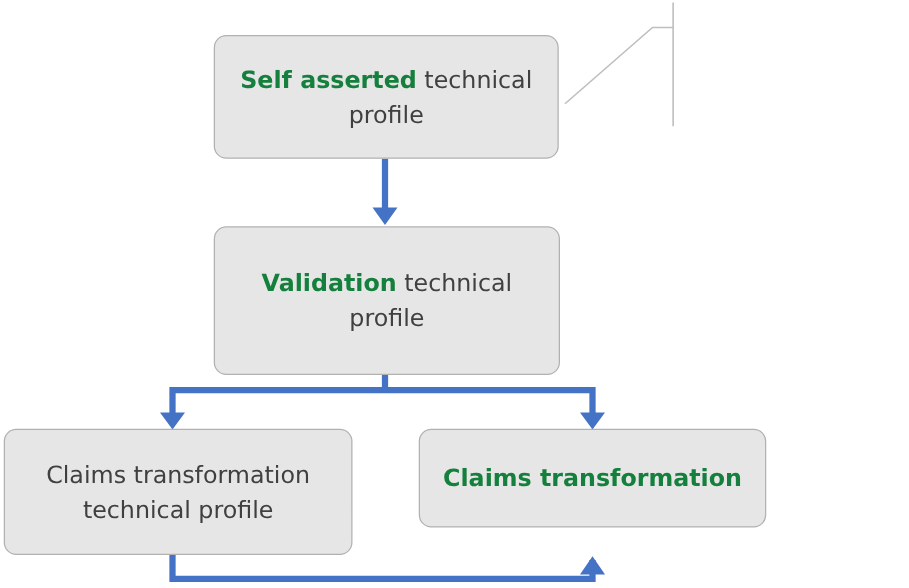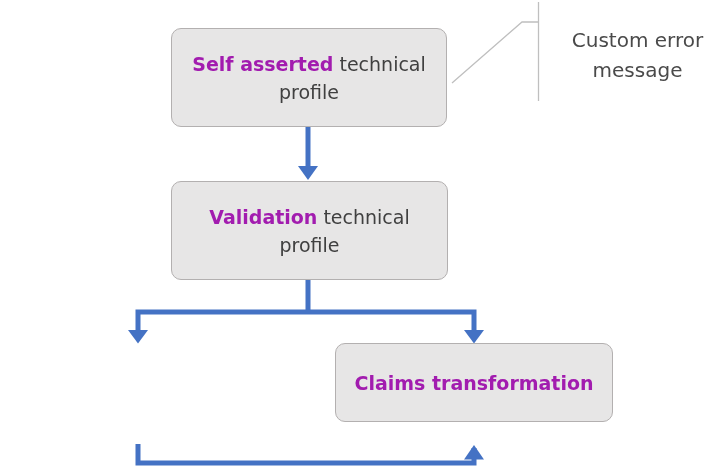--- a/index.html
+++ b/index.html
@@ -32,24 +32,24 @@
     align-items: center;
     justify-content: center;
     text-align: center;
     color: #404040;
     font-size: 19px;
     line-height: 28px;
     padding: 6px 10px;
   }
   .node .bold-seg {
     font-weight: 700;
-    color: #a21caf;
+    color: #15803d;
   }
   .node-self-asserted   { left: 171px; top: 28px;  width: 276px; height: 99px; }
-  .node-validation      { left: 171px; top: 181px; width: 277px; height: 99px; }
+  .node-validation      { left: 171px; top: 181px; width: 277px; height: 119px; }
   .node-claims-tp       { left: 3px;   top: 343px; width: 279px; height: 101px; }
   .node-claims-transform{ left: 335px; top: 343px; width: 278px; height: 79px; }
   .callout-label {
     position: absolute;
     left: 550px;
     top: 25px;
     width: 175px;
     text-align: center;
     color: #4a4a4a;
     font-size: 20px;
@@ -78,20 +78,22 @@
   </svg>
 
   <div class="node node-self-asserted">
     <span><span class="bold-seg">Self asserted</span><span> technical profile</span></span>
   </div>
 
   <div class="node node-validation">
     <span><span class="bold-seg">Validation</span><span> technical profile</span></span>
   </div>
 
+  <div class="node node-claims-tp">
+    <span><span class="bold-seg"></span><span>Claims transformation technical profile</span></span>
+  </div>
 
   <div class="node node-claims-transform">
     <span><span class="bold-seg">Claims transformation</span><span></span></span>
   </div>
 
-  <div class="callout-label">Custom error message</div>
 
 </div>
 
 </body></html>

